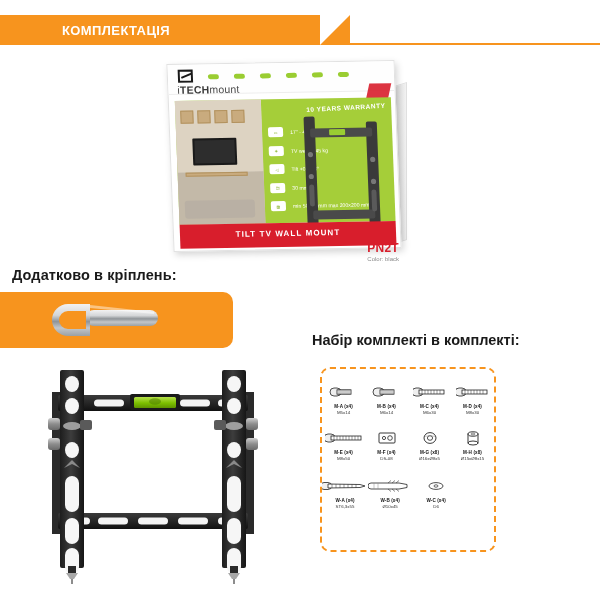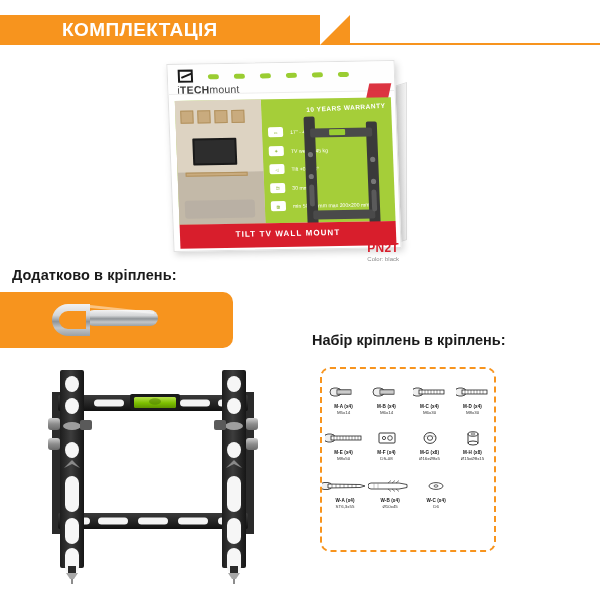--- a/index.html
+++ b/index.html
@@ -29,21 +29,21 @@
     content: "";
     position: absolute;
     right: -30px; top: 0;
     width: 0; height: 0;
     border-style: solid;
     border-width: 0 0 30px 30px;
     border-color: transparent transparent #F7941E transparent;
   }
   #header-title {
     color: #ffffff;
-    font-size: 19px;
+    font-size: 13px;
     font-weight: bold;
     letter-spacing: 0.4px;
     margin-left: 62px;
     white-space: nowrap;
   }
   #header-underline {
     position: absolute;
     left: 350px; top: 43px;
     width: 250px; height: 2px;
     background: #F7941E;
@@ -385,21 +385,21 @@
     <rect x="192" y="60" width="12" height="10" rx="2" fill="#5a5a5a"></rect>
 
     <rect x="46" y="206" width="8" height="8" fill="#2a2a2a"></rect>
     <rect x="208" y="206" width="8" height="8" fill="#2a2a2a"></rect>
     <path d="M44 213 L56 213 L52 219 L48 219 Z" fill="#a8a8a8"></path>
     <path d="M206 213 L218 213 L214 219 L210 219 Z" fill="#a8a8a8"></path>
     <rect x="49" y="219" width="2" height="5" fill="#8d8d8d"></rect>
     <rect x="211" y="219" width="2" height="5" fill="#8d8d8d"></rect>
   </svg>
 
-  <div id="kit-heading">Набір кріплень в кріплень:</div>
+  <div id="kit-heading">Набір комплекті в комплекті:</div>
   <div id="kit-box">
 
     <div class="kit-row" style="top:12px;">
       <div class="kit-cell">
         <div class="kit-art">
           <svg width="30" height="12" viewBox="0 0 30 12">
               <path d="M5 2 h3 a4 4 0 0 1 0 8 h-3 a4 4 0 0 1 0 -8 z" fill="#efefef" stroke="#222" stroke-width="0.8"></path>
               <rect x="8" y="3.8" width="14" height="4.4" fill="#fff" stroke="#222" stroke-width="0.8"></rect>
               <path d="M10 3.8 v4.4 M12 3.8 v4.4 M14 3.8 v4.4 M16 3.8 v4.4 M18 3.8 v4.4 M20 3.8 v4.4" stroke="#333" stroke-width="0.5"></path>
             </svg>

